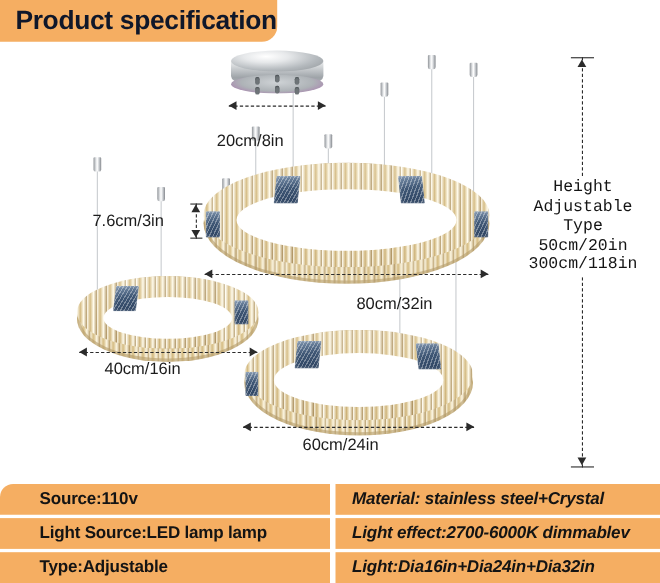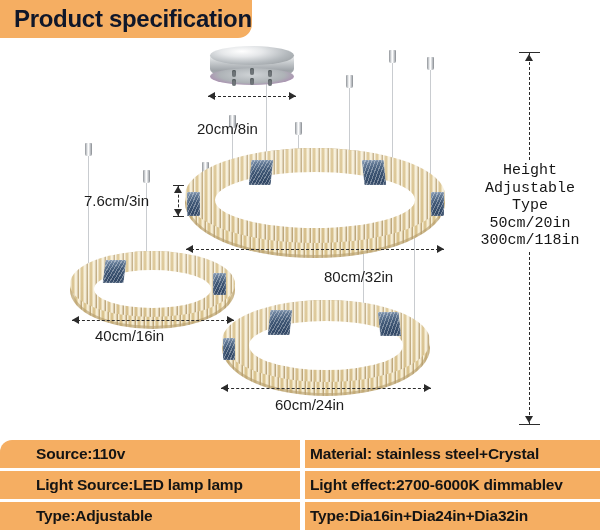--- a/index.html
+++ b/index.html
@@ -132,21 +132,21 @@
     display:flex;flex-direction:column;gap:3px;
   }
   .spec-row{display:flex;flex:1;gap:5px;}
   .spec-cell{
     background:#f5ae62;display:flex;align-items:center;
     font-size:15.5px;font-weight:bold;color:#141414;
     box-sizing:border-box;padding-left:36px;
     white-space:nowrap;letter-spacing:-0.2px;
   }
   .spec-cell.left{width:300px;}
-  .spec-cell.right{width:295px;padding-left:5px;}
+  .spec-cell.right{width:295px;padding-left:15px;font-style:italic;}
   .spec-row:first-child .spec-cell.left{border-top-left-radius:12px;}
   .spec-row:first-child .spec-cell.right{border-top-left-radius:0;}
 </style>
 </head>
 <body>
 
 <div class="stage">
 
   <div class="header-pill">
     <span class="title">Product specification</span>
@@ -284,17 +284,17 @@
     <div class="spec-row">
       <div class="spec-cell left">Source:110v</div>
       <div class="spec-cell right">Material: stainless steel+Crystal</div>
     </div>
     <div class="spec-row">
       <div class="spec-cell left">Light Source:LED lamp lamp</div>
       <div class="spec-cell right">Light effect:2700-6000K dimmablev</div>
     </div>
     <div class="spec-row">
       <div class="spec-cell left">Type:Adjustable</div>
-      <div class="spec-cell right">Type:Dia16in+Dia24in+Dia32in</div>
+      <div class="spec-cell right">Light:Dia16in+Dia24in+Dia32in</div>
     </div>
   </div>
 
 </div>
 
 </body></html>

